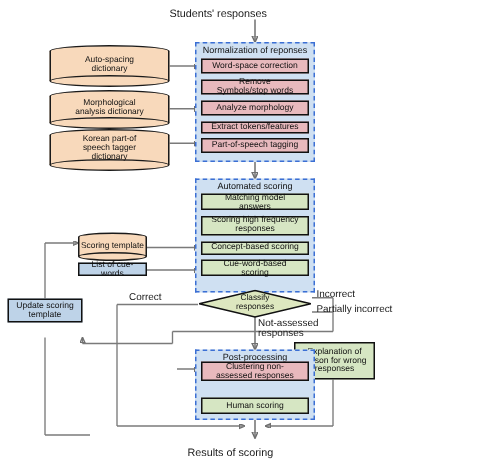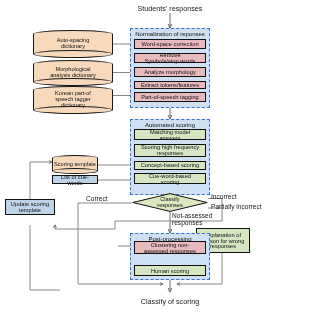--- a/index.html
+++ b/index.html
@@ -6,21 +6,21 @@
   body{
     width:277px;height:312px;
     background:#ffffff;
     font-family:"Liberation Sans","DejaVu Sans",sans-serif;
     overflow:hidden;
     position:relative;
   }
   #stage{position:absolute;left:0;top:0;width:277px;height:312px;}
 
   
-  .caption{position:absolute;font-size:6.6px;color:#1a1a1a;text-align:center;
+  .caption{position:absolute;font-size:6.6px;color:#1a1a1a;
            white-space:nowrap;}
 
   
   .group{position:absolute;box-sizing:border-box;border:1.2px dashed #3b6fd4;
          background:#cfe0f2;}
   .group-title{position:absolute;left:0;right:0;top:1.5px;text-align:center;
                font-size:6px;color:#111;}
 
   
   .pbox{position:absolute;box-sizing:border-box;border:1px solid #111;
@@ -216,15 +216,15 @@
   </div>
   <div class="pbox green" style="left:134px;top:265px;width:72px;height:11px;">Human scoring</div>
 
   <div class="caption" style="left:86px;top:195px;width:34px;text-align:left;">Correct</div>
   <div class="caption" style="left:211px;top:193px;width:46px;text-align:left;">Incorrect</div>
   <div class="caption" style="left:211px;top:203px;width:64px;text-align:left;">Partially incorrect</div>
   <div class="caption" style="left:172px;top:213px;width:62px;text-align:left;line-height:1.05;">
     <span>Not-assessed</span><br><span>responses</span>
   </div>
 
-  <div class="caption" style="left:125px;top:297px;width:90px;font-size:7.2px;">Classify of scoring</div>
+  <div class="caption" style="left:125px;top:297px;width:90px;font-size:7.2px;">Results of scoring</div>
 
 </div>
 
 </body></html>

